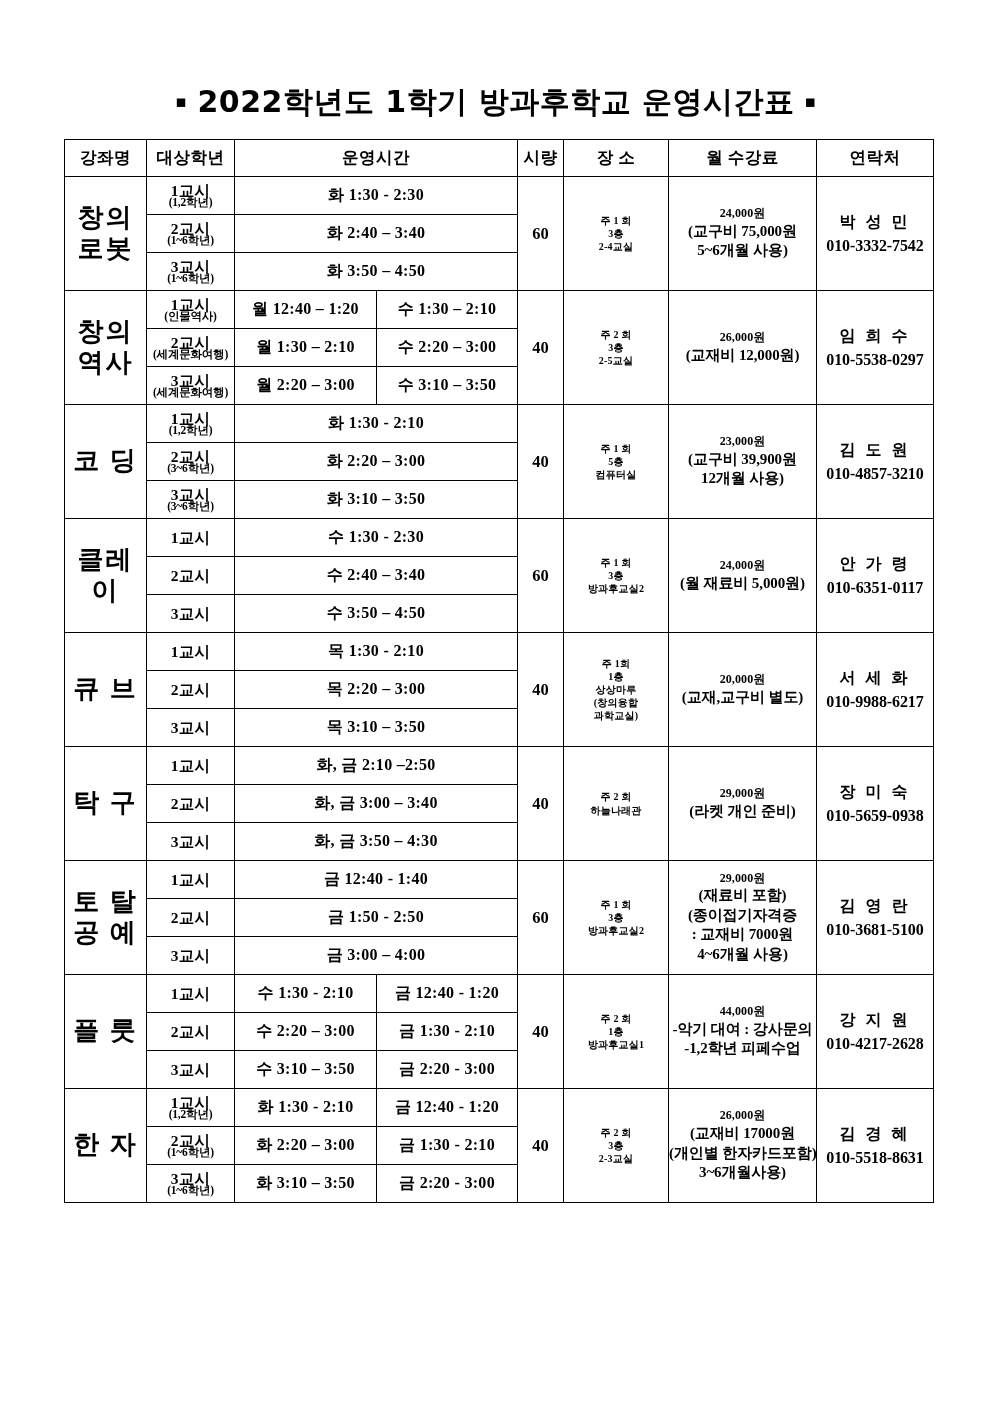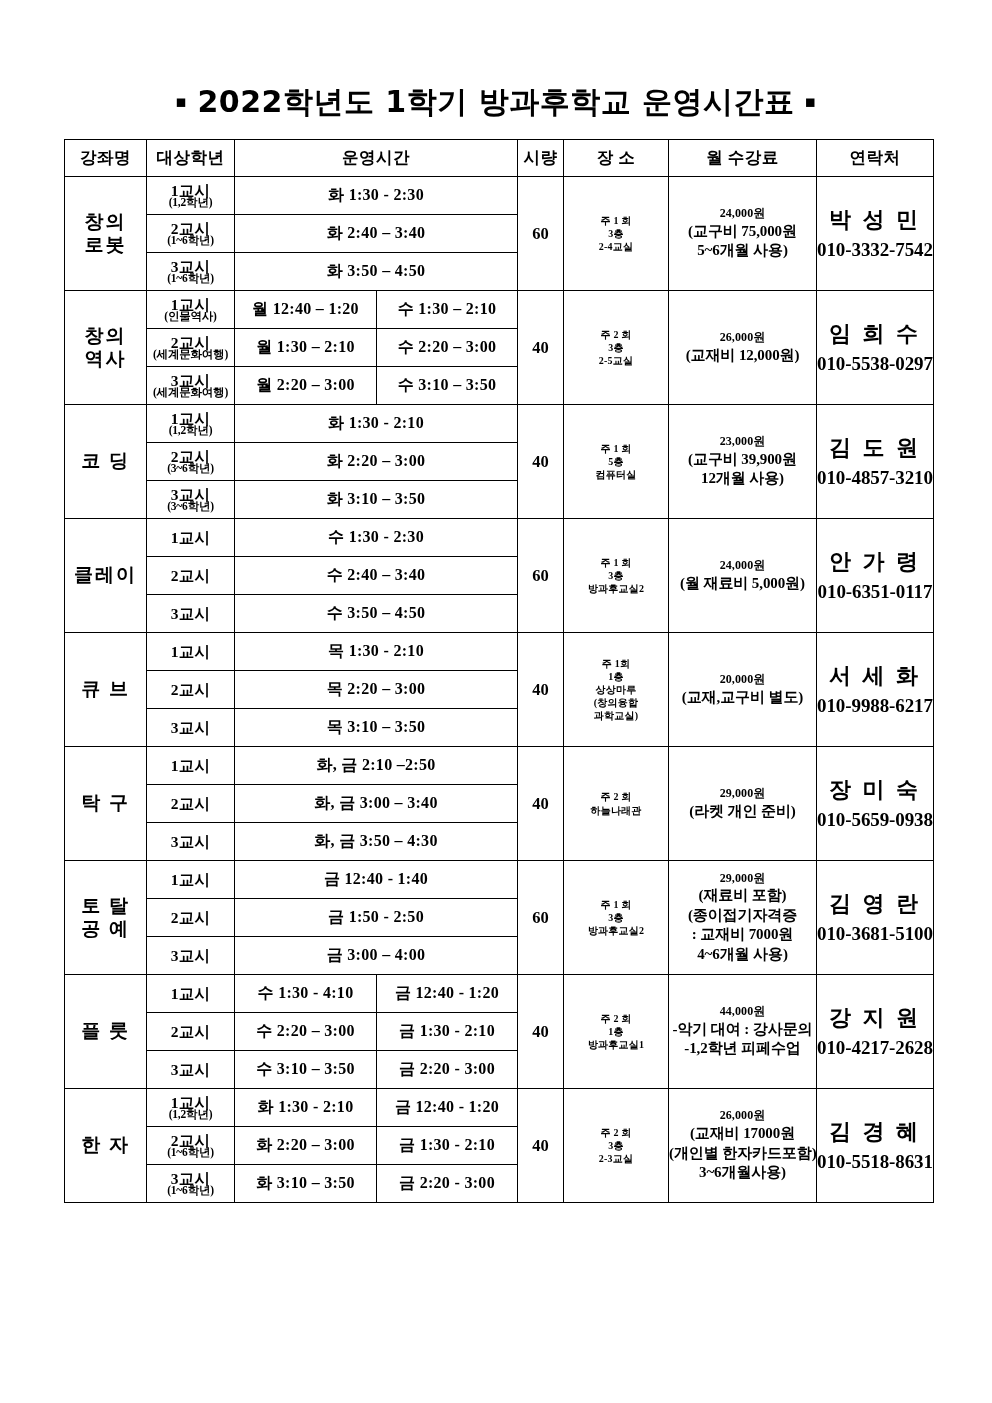--- a/index.html
+++ b/index.html
@@ -78,21 +78,21 @@
   col.c-contact  { width: 117px; }
 
   thead td {
     height: 36px;
     font-size: 16.5px;
     letter-spacing: 0.5px;
   }
 
   
   td.course {
-    font-size: 19px;
+    font-size: 26px;
     line-height: 1.18;
     letter-spacing: 2px;
   }
   td.course .cn-line { display: block; }
 
   
   td.period {
     height: 37px;
     line-height: 1.0;
     padding: 1px 0 0 0;
@@ -153,26 +153,26 @@
   }
 
   
   td.contact {
     font-size: 15px;
     line-height: 1.45;
     letter-spacing: 0.1px;
   }
   td.contact .ct-name {
     display: block;
-    font-size: 22px;
+    font-size: 16px;
     letter-spacing: 3px;
   }
   td.contact .ct-phone {
     display: block;
-    font-size: 19px;
+    font-size: 16px;
     letter-spacing: -0.1px;
     white-space: nowrap;
   }
 </style>
 </head>
 <body>
 
 <div class="page">
 
   <div class="title-row">
@@ -469,21 +469,21 @@
             </td>
             <td class="time" colspan="2">금 3:00 – 4:00</td>
           </tr>
           <tr>
             <td class="course" rowspan="3">
               <span class="cn-line">플 룻</span>
             </td>
             <td class="period no-sub">
               <span class="p-main">1교시</span>
             </td>
-            <td class="time">수 1:30 - 4:10</td>
+            <td class="time">수 1:30 - 2:10</td>
             <td class="time">금 12:40 - 1:20</td>
             <td class="dur" rowspan="3">40</td>
             <td class="place" rowspan="3">
               <span class="pl-line">주 2 회</span>
               <span class="pl-line">1층</span>
               <span class="pl-line">방과후교실1</span>
             </td>
             <td class="fee" rowspan="3">
               <span class="fee-main">44,000원</span>
               <span class="fee-sub">-악기 대여 : 강사문의</span>

